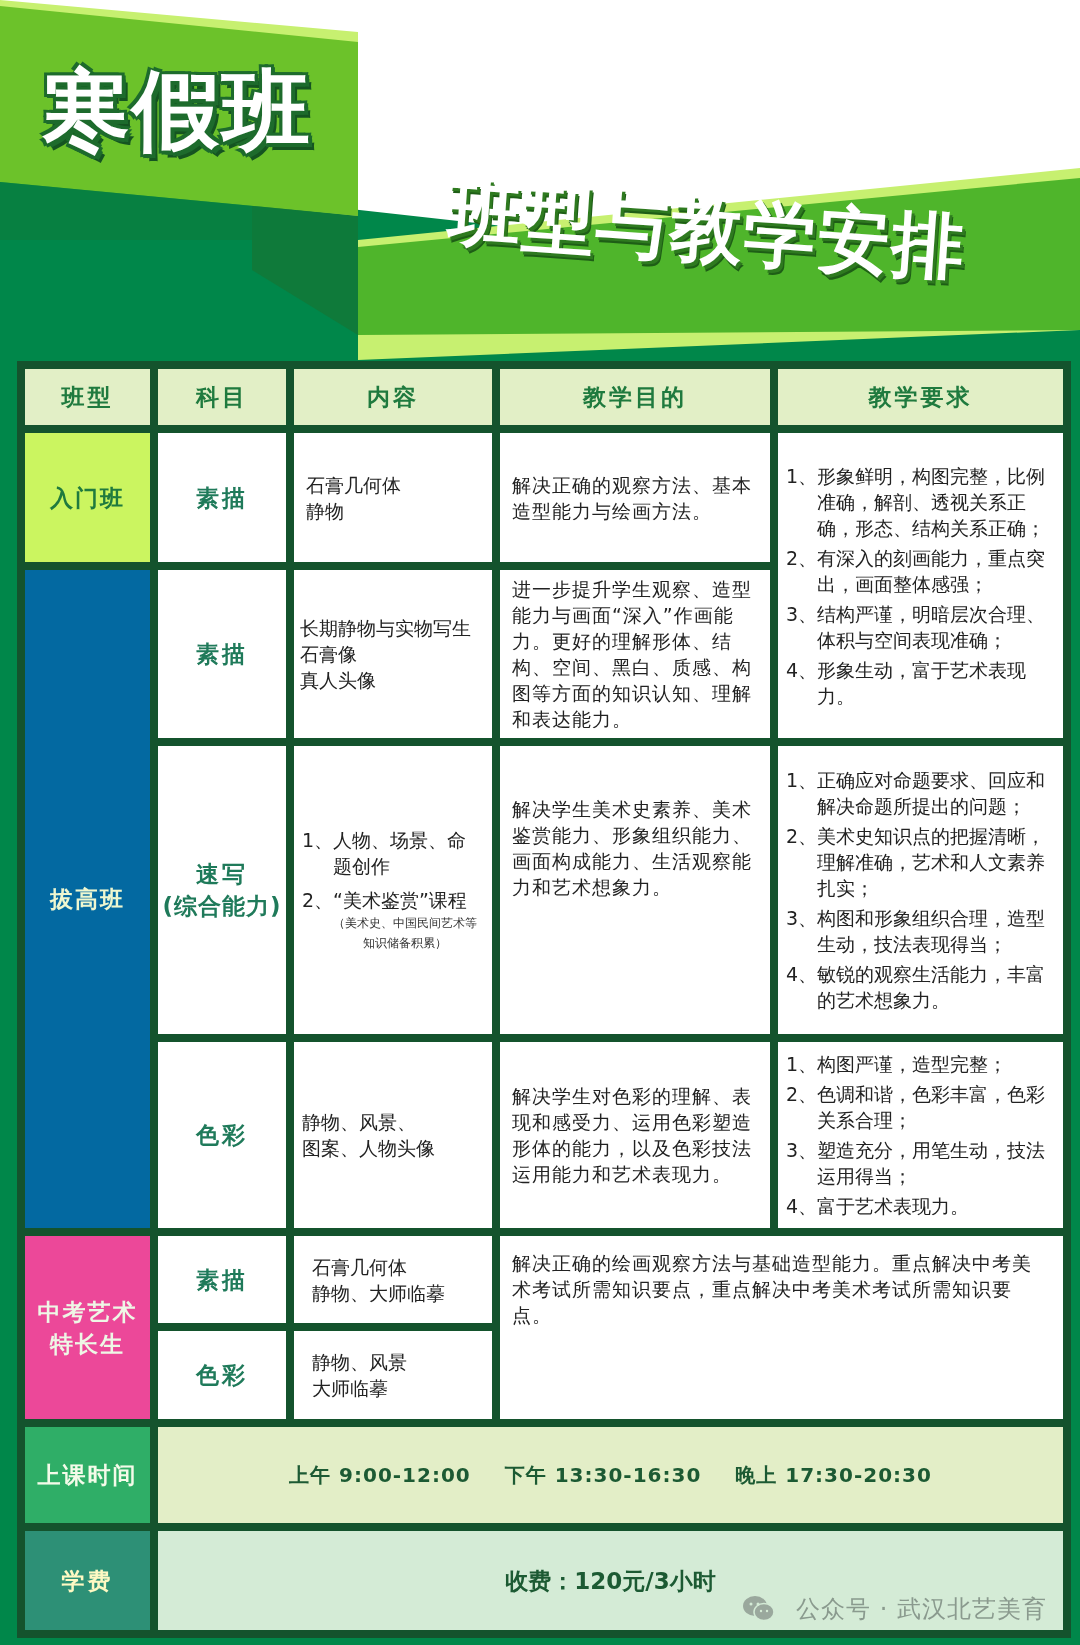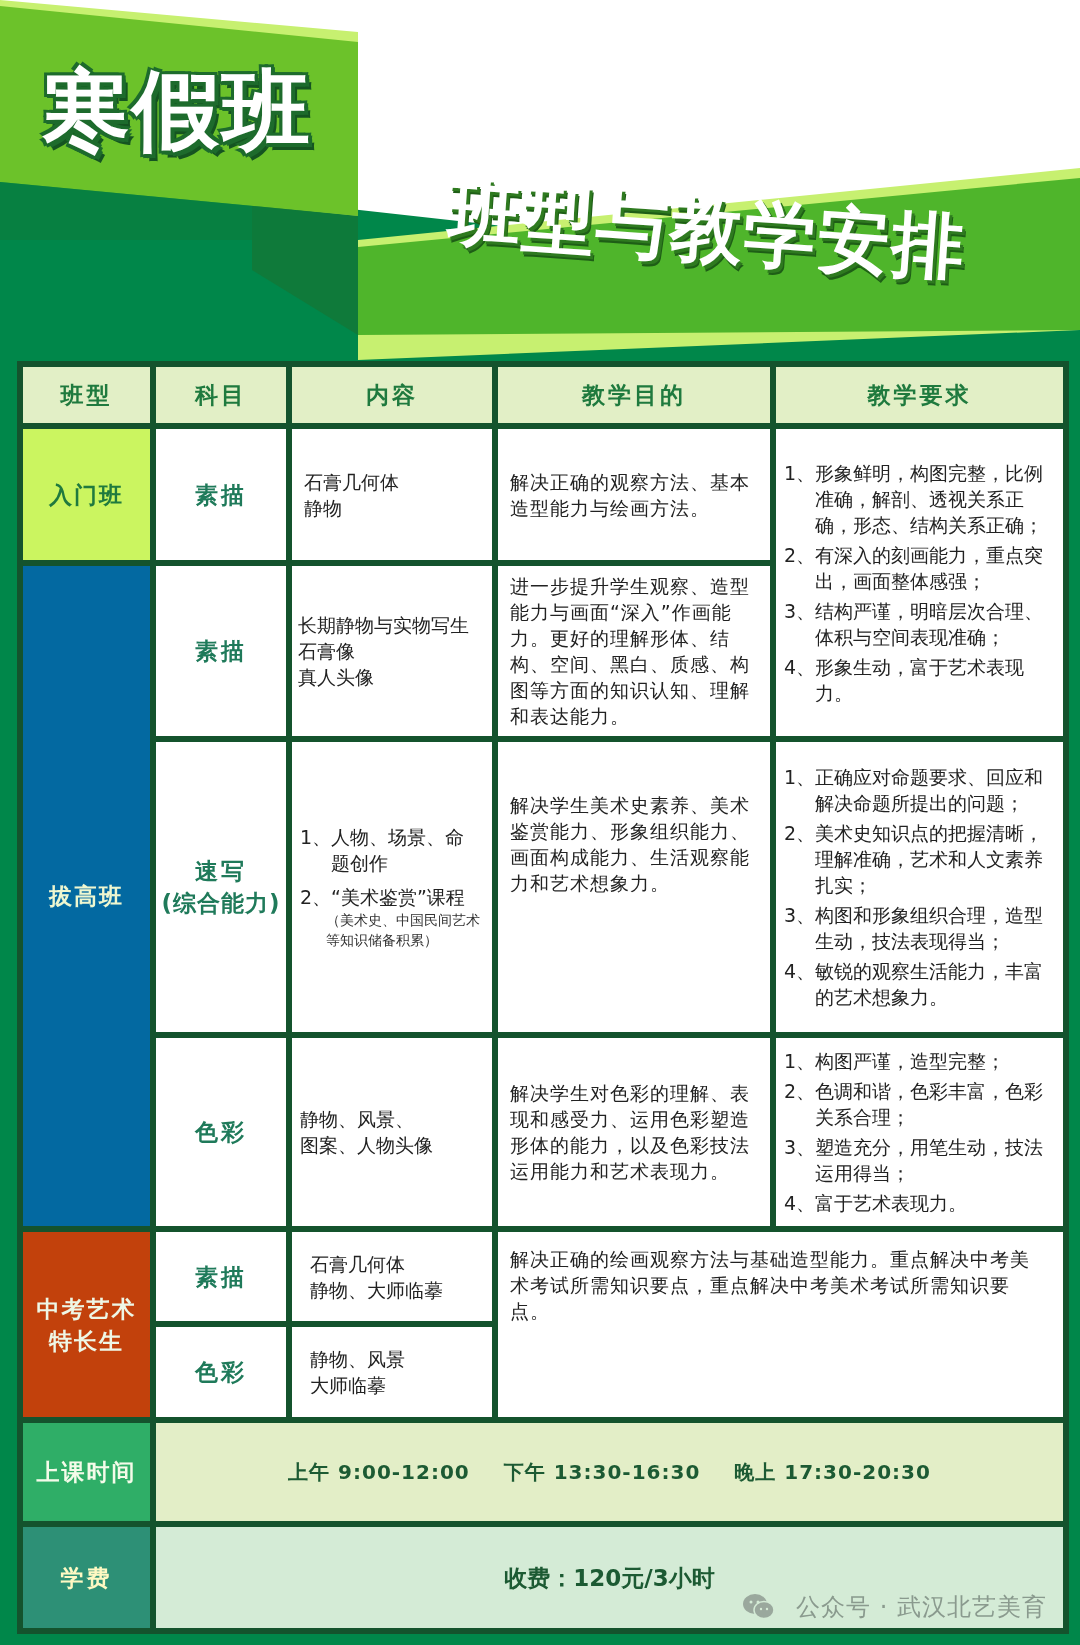--- a/index.html
+++ b/index.html
@@ -5,35 +5,35 @@
   html,body{margin:0;padding:0;}
   body{width:1080px;height:1645px;position:relative;overflow:hidden;background:#00874a;font-family:"DejaVu Sans","Liberation Sans",sans-serif;}
   .banner{position:absolute;left:0;top:0;width:1080px;height:360px;}
   .banner svg{position:absolute;left:0;top:0;}
   .title-main{position:absolute;left:42px;top:52px;font-size:88px;font-weight:bold;color:#fff;letter-spacing:2px;
     text-shadow:4px 4px 0 #1d6b2c,-3px -3px 0 #1d6b2c,3px -3px 0 #1d6b2c,-3px 3px 0 #1d6b2c,0 4px 0 #1d6b2c,4px 0 0 #1d6b2c,6px 7px 0 #155421;}
   .title-sub{position:absolute;left:452px;top:165px;font-size:72px;font-weight:bold;color:#fff;letter-spacing:2px;
     transform:rotate(4deg);transform-origin:left top;
     text-shadow:3px 3px 0 #2e7a1f,4px 5px 0 #1e5e16;}
   table{position:absolute;left:17px;top:361px;width:1046px;border-collapse:collapse;table-layout:fixed;}
-  td,th{border:6px solid #14532d;padding:0;vertical-align:middle;}
+  td,th{border:8px solid #14532d;padding:0;vertical-align:middle;}
   th{background:#e2efc6;color:#1f7a3e;font-size:23px;font-weight:bold;height:56px;letter-spacing:3px;}
   td{background:#fff;color:#222;font-size:19px;line-height:26px;}
   .type{font-size:23px;font-weight:bold;text-align:center;letter-spacing:2px;}
   .type-intro{background:#cbf560;color:#1f7a3e;}
   .type-adv{background:#0369a1;color:#eef7d0;}
-  .type-mid{background:#c2410c;color:#eef7e6;line-height:32px;}
+  .type-mid{background:#ec4899;color:#eef7e6;line-height:32px;}
   .subj{text-align:center;color:#1f7a5a;font-weight:bold;font-size:23px;letter-spacing:3px;line-height:32px;}
   .cont{padding:0 10px 0 12px;}
   .aim{padding:0 16px 0 12px;letter-spacing:1px;}
   .req{padding:0 8px 0 8px;}
   .req .it{display:flex;margin:4px 0;}
   .req .n{flex:0 0 22px;}
   .req .t{flex:1;}
-  .small{font-size:14px;line-height:20px;color:#333;display:block;padding-left:26px;}
+  .small{font-size:12px;line-height:20px;color:#333;display:block;padding-left:26px;text-align:center;}
   .time-label{background:#2fae67;color:#f4fbe9;font-size:23px;font-weight:bold;text-align:center;letter-spacing:2px;margin-left:37px;}
   .time-val{background:#e3eec7;color:#1c5a33;font-size:20px;font-weight:bold;text-align:center;letter-spacing:1px;}
   .fee-label{background:#2d9076;color:#fef9c3;font-size:23px;font-weight:bold;text-align:center;letter-spacing:3px;}
   .fee-val{background:#d4ebd6;color:#1c5a33;font-size:23px;font-weight:bold;text-align:center;position:relative;}
   .watermark{position:absolute;right:16px;bottom:6px;color:#8a9a8e;font-size:24px;font-weight:normal;display:flex;align-items:center;gap:20px;letter-spacing:1px;}
   .gap{display:inline-block;width:26px;}
 </style>
 </head>
 <body>
 

